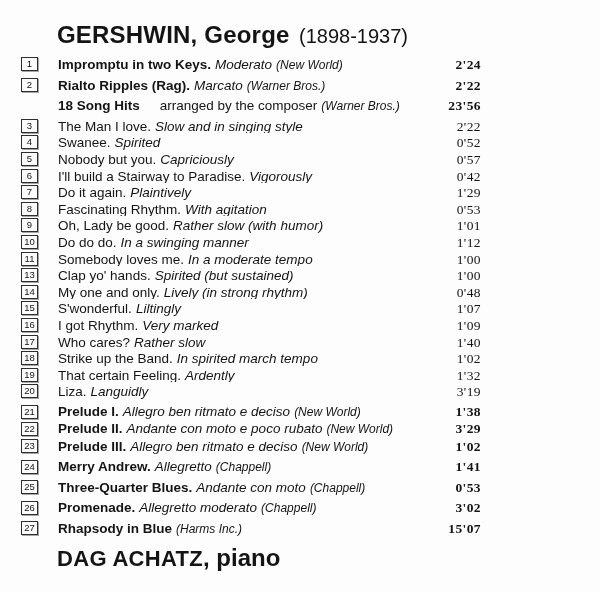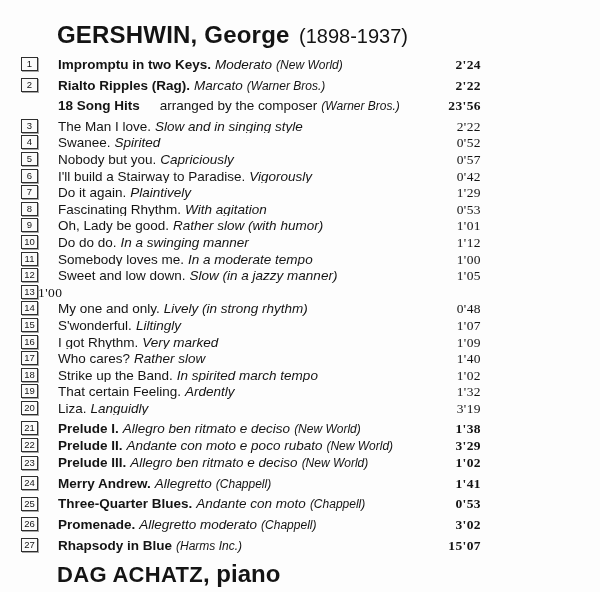--- a/index.html
+++ b/index.html
@@ -192,28 +192,24 @@
     <span class="time">1'12</span>
   </div>
       <div class="row sub">
     <span class="num">11</span>
     <span class="text">
       <span class="seg title">Somebody loves me.</span><span class="seg tempo">In a moderate tempo</span>
     </span>
     <span class="time">1'00</span>
   </div>
       <div class="row sub">
-    <span class="num">12</span>
-    <span class="text">
-      <span class="seg title">Sweet and low down.</span><span class="seg tempo">Slow (in a jazzy manner)</span>
-    </span>
-    <span class="time">1'05</span>
-  </div>
-      <div class="row sub">
     <span class="num">13</span>
+    <span class="text">
+      <span class="seg title">Clap yo' hands.</span><span class="seg tempo">Spirited (but sustained)</span>
+    </span>
     <span class="time">1'00</span>
   </div>
       <div class="row sub">
     <span class="num">14</span>
     <span class="text">
       <span class="seg title">My one and only.</span><span class="seg tempo">Lively (in strong rhythm)</span>
     </span>
     <span class="time">0'48</span>
   </div>
       <div class="row sub">

